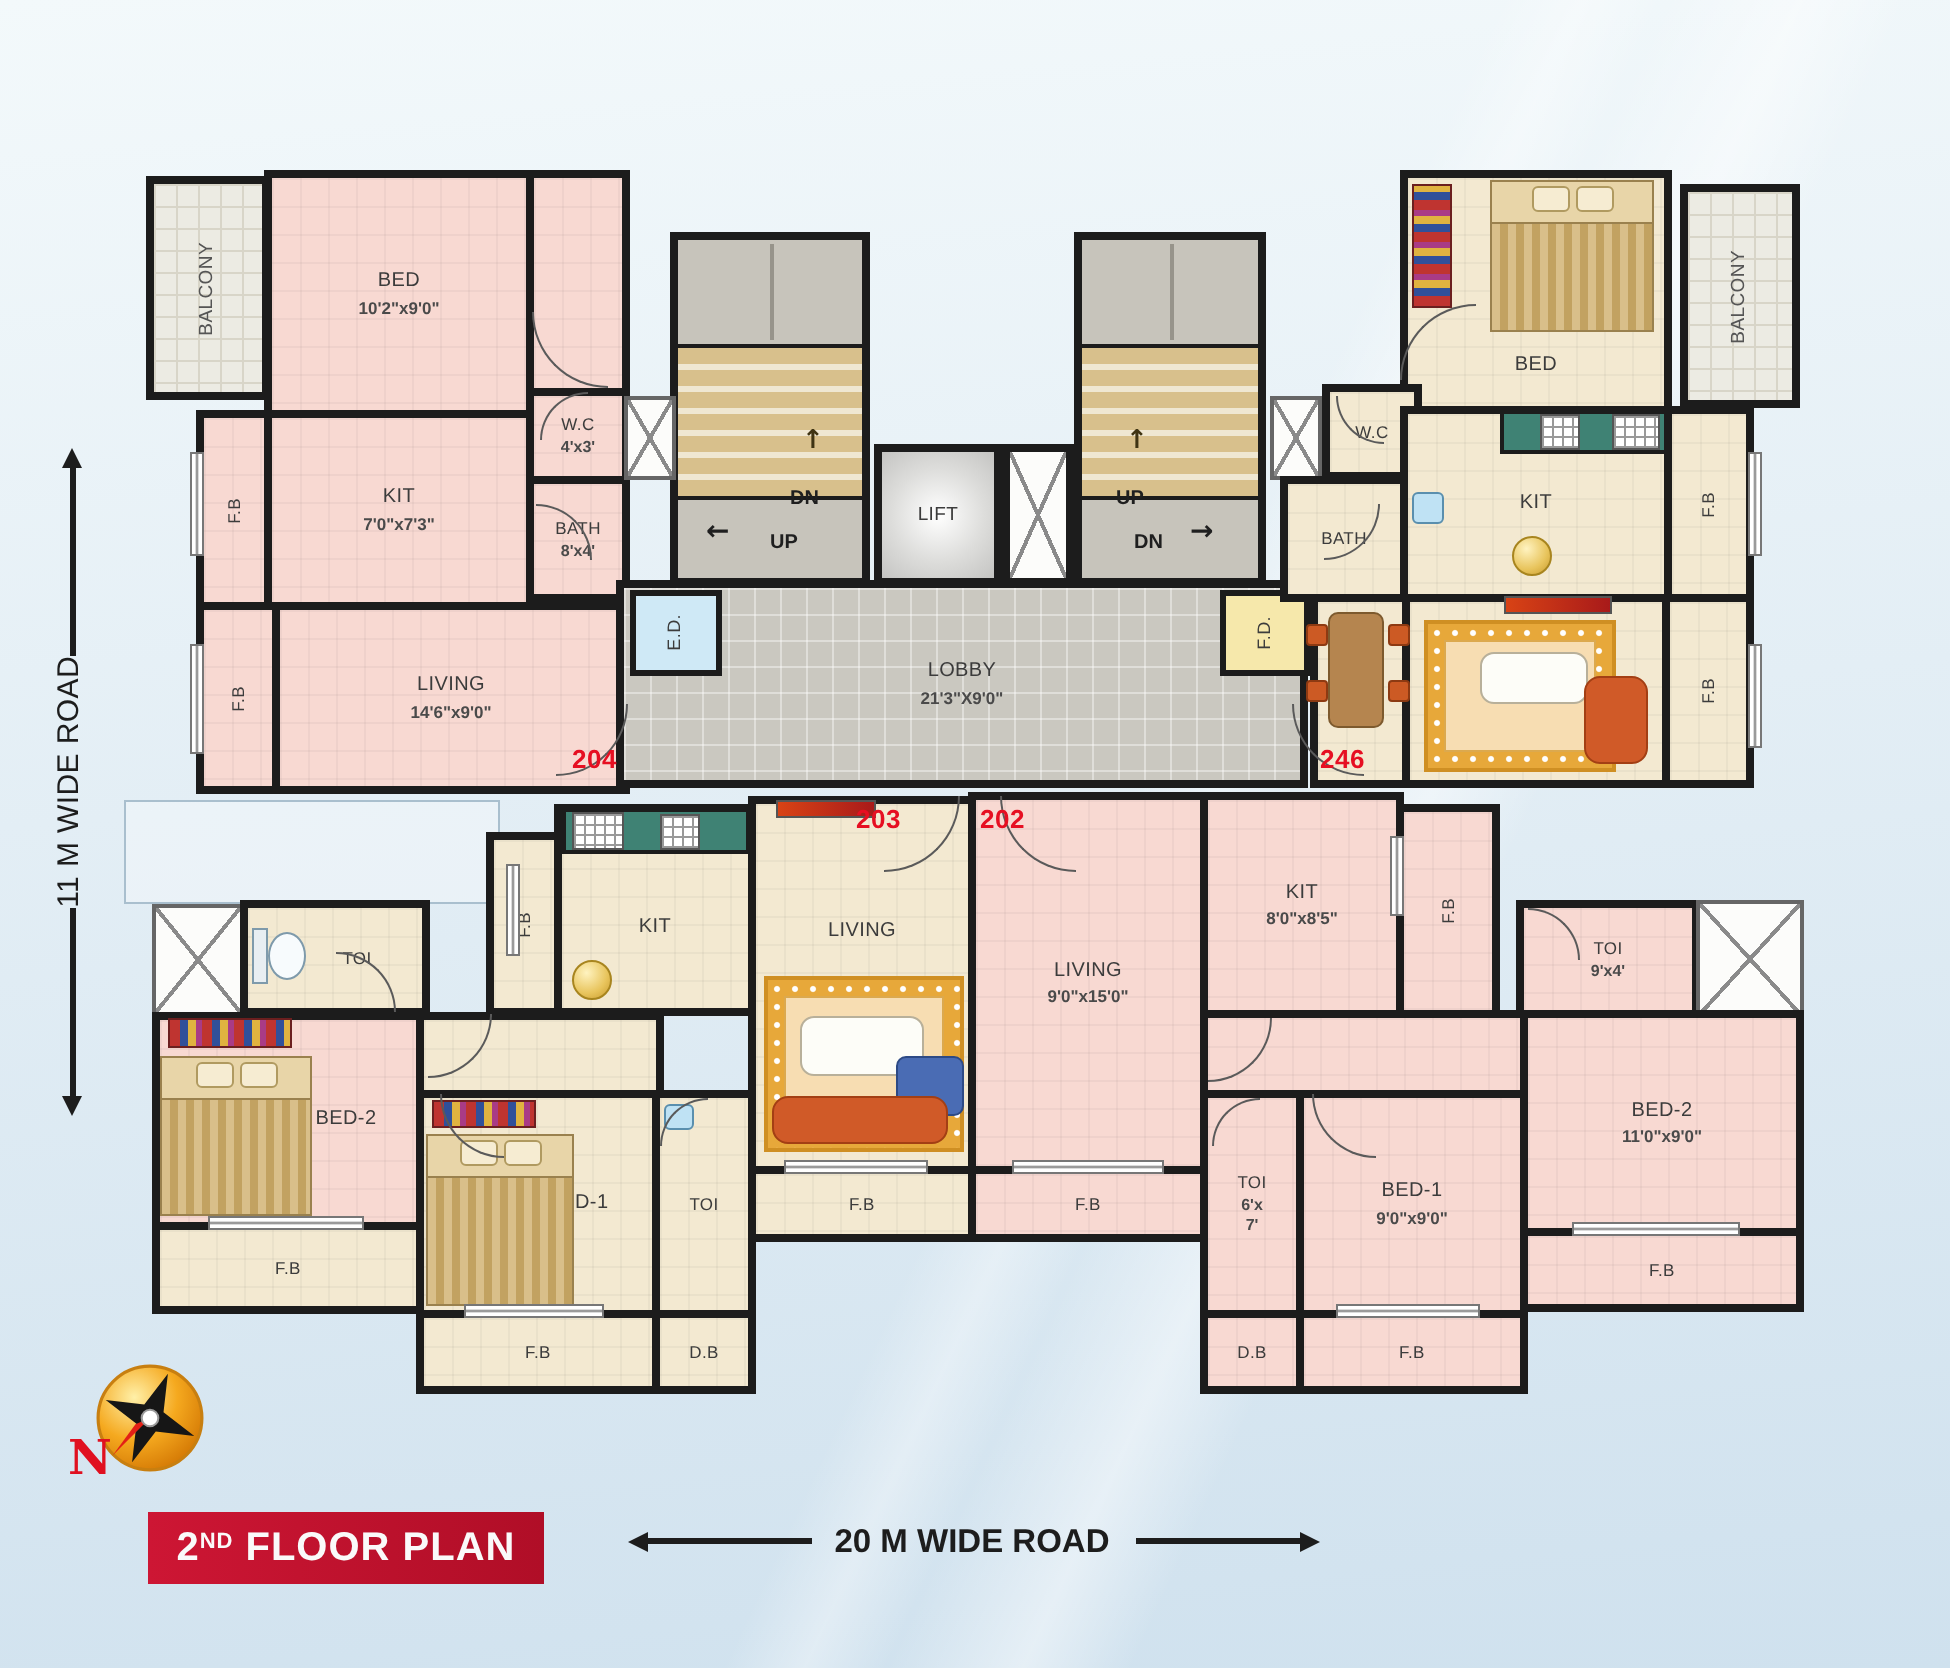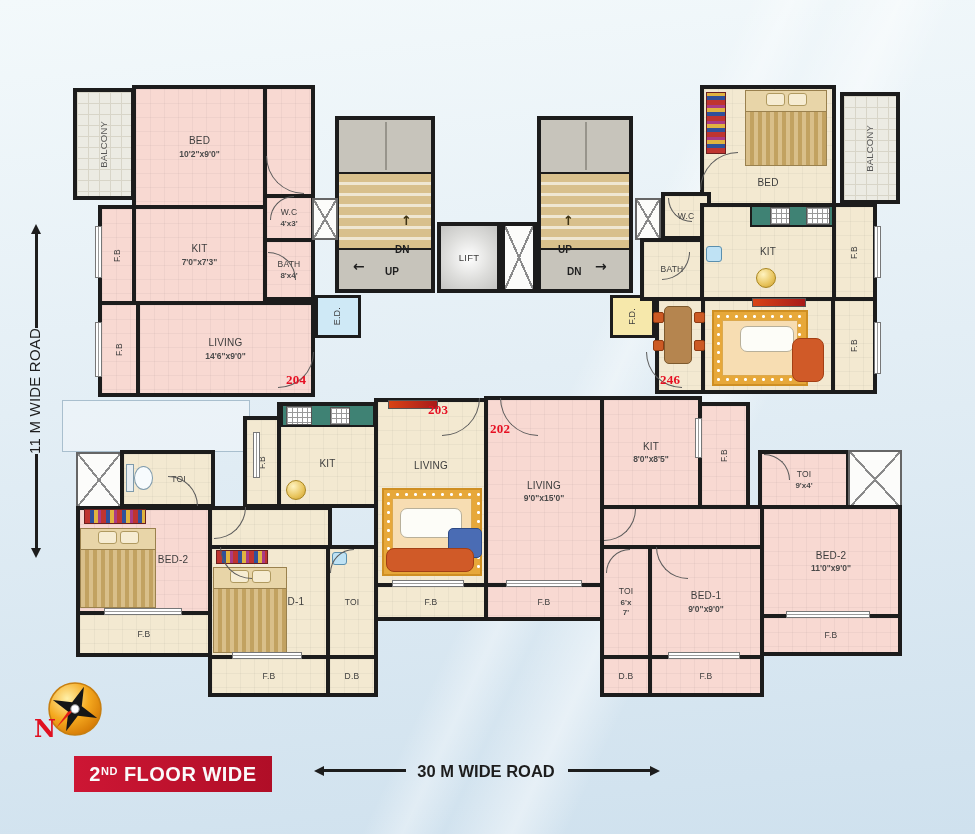--- a/index.html
+++ b/index.html
@@ -34,21 +34,21 @@
   .slab{position:absolute;font-weight:bold;font-size:10px;color:#1f1f1f;}
   .sarr{position:absolute;font-family:"DejaVu Sans",sans-serif;font-weight:bold;font-size:13px;color:#3f3414;}
   .harr{position:absolute;font-family:"DejaVu Sans",sans-serif;font-weight:bold;font-size:14px;color:#1f1f1f;}
   .lift{position:absolute;box-sizing:border-box;border:4px solid #1c1c1c;
     background:radial-gradient(circle,#ffffff 0%,#dddddb 55%,#c4c4c2 100%);
     display:flex;align-items:center;justify-content:center;}
   .xbox{position:absolute;box-sizing:border-box;background:#fcfcfa;border:2px solid #666;
     background-image:linear-gradient(to top right,transparent calc(50% - 1px),#8a8a8a calc(50% - 1px) calc(50% + 1px),transparent calc(50% + 1px)),
                      linear-gradient(to bottom right,transparent calc(50% - 1px),#8a8a8a calc(50% - 1px) calc(50% + 1px),transparent calc(50% + 1px));}
   .xbox.heavy{border:4px solid #1c1c1c;}
-  .unum{position:absolute;font-weight:bold;font-size:13px;color:#e60f22;letter-spacing:.3px;font-family:Liberation Serif, serif;}
+  .unum{position:absolute;font-weight:bold;font-size:13px;color:#e60f22;letter-spacing:.3px;}
   .arc{position:absolute;box-sizing:border-box;border-top:1.6px solid #5a5a5a;border-right:1.6px solid #5a5a5a;border-radius:0 100% 0 0;}
   .furn{position:absolute;box-sizing:border-box;}
   .bedf{background:#e8d5a8;border:1px solid #9a814e;display:flex;flex-direction:column;}
   .pillows{height:16px;display:flex;gap:3px;justify-content:center;padding-top:2px;}
   .pillows i{width:17px;height:11px;background:#f6ecd2;border:1px solid #b09a60;border-radius:3px;}
   .blanket{flex:1;margin-top:2px;background:repeating-linear-gradient(90deg,#d9bf8a 0 4px,#c2a261 4px 8px);border-top:1px solid #9a814e;}
   .rug{background:repeating-linear-gradient(90deg,#bf3430 0 5px,#30509a 5px 9px,#e0b340 9px 13px,#a93b86 13px 16px);border:1px solid #6b1f1f;}
   .rug.v{background:repeating-linear-gradient(0deg,#bf3430 0 5px,#30509a 5px 9px,#e0b340 9px 13px,#a93b86 13px 16px);}
   .carpet{background-color:#e7a83a;background-image:radial-gradient(#fff 1.2px,transparent 1.8px);background-size:9px 9px;border:2px solid #cf8f23;}
   .cin{position:absolute;inset:8px;background:#f7ddb2;border:1px solid #dca94e;}
@@ -136,20 +136,24 @@
     <div class="sdiv"></div>
     <div class="steps"></div>
     <span class="sarr" style="left:22px;top:93px">↑</span>
     <span class="slab" style="left:17px;top:124px">UP</span>
     <span class="slab" style="left:26px;top:146px">DN</span>
     <span class="harr" style="left:54px;top:138px">→</span>
   </div>
   <div class="xbox" style="left:312px;top:198px;width:26px;height:42px"></div>
   <div class="xbox" style="left:635px;top:198px;width:26px;height:42px"></div>
 
+  <div class="room lobby" style="left:308px;top:290px;width:346px;height:104px">
+    <span class="rl">LOBBY</span>
+    <span class="rd">21'3"X9'0"</span>
+  </div>
   <div class="room" style="left:315px;top:295px;width:46px;height:43px;background:#cfe9f6;border-width:3px">
     <span class="rl vl" style="font-size:9px">E.D.</span>
   </div>
   <div class="room" style="left:610px;top:295px;width:45px;height:43px;background:#f6e8ab;border-width:3px">
     <span class="rl vl" style="font-size:9px">F.D.</span>
   </div>
 
   <div class="room cm" style="left:700px;top:85px;width:136px;height:122px">
     <span class="rl lbb" style="position:absolute;bottom:6px">BED</span>
   </div>
@@ -344,21 +348,21 @@
   <div class="arc" style="left:330px;top:549px;width:24px;height:24px;transform:rotate(270deg)"></div>
   <div class="arc" style="left:168px;top:476px;width:30px;height:30px"></div>
   <div class="arc" style="left:604px;top:509px;width:32px;height:32px;transform:rotate(90deg)"></div>
   <div class="arc" style="left:656px;top:547px;width:32px;height:32px;transform:rotate(180deg)"></div>
   <div class="arc" style="left:606px;top:549px;width:24px;height:24px;transform:rotate(270deg)"></div>
   <div class="arc" style="left:764px;top:454px;width:26px;height:26px"></div>
 
   <span class="unum" style="left:286px;top:372px">204</span>
   <span class="unum" style="left:660px;top:372px">246</span>
   <span class="unum" style="left:428px;top:402px">203</span>
-  <span class="unum" style="left:490px;top:421px">202</span>
+  <span class="unum" style="left:490px;top:402px">202</span>
 
   <div class="tri u" style="left:31px;top:224px"></div>
   <div class="aline" style="left:35px;top:233px;width:3px;height:95px"></div>
   <div class="vroad">
     <span class="rl vl" style="font-size:15px;color:#1d1d1d">11 M WIDE ROAD</span>
   </div>
   <div class="aline" style="left:35px;top:454px;width:3px;height:95px"></div>
   <div class="tri d" style="left:31px;top:548px"></div>
 
   <div style="position:absolute;left:48px;top:682px;width:54px;height:54px">
@@ -376,22 +380,22 @@
       </g>
       <polygon points="26,26 8,44 19,29" fill="#e32016"></polygon>
       <circle cx="26" cy="26" r="4" fill="#ffffff" stroke="#9a9a9a"></circle>
     </svg>
   </div>
   <span class="compassN">N</span>
 
   <div class="banner">
     <span>2</span>
       <sup>ND</sup>
-      <span class="rest">FLOOR WIDE</span>
+      <span class="rest">FLOOR PLAN</span>
   </div>
 
   <div class="tri l" style="left:314px;top:766px"></div>
   <div class="aline" style="left:324px;top:769px;width:82px;height:3px"></div>
-  <div class="roadtxt" style="left:406px;top:762px;width:160px;text-align:center;font-size:16.5px">30 M WIDE ROAD</div>
+  <div class="roadtxt" style="left:406px;top:762px;width:160px;text-align:center;font-size:16.5px">20 M WIDE ROAD</div>
   <div class="aline" style="left:568px;top:769px;width:82px;height:3px"></div>
   <div class="tri r" style="left:650px;top:766px"></div>
 
 </div>
 
 </body></html>

